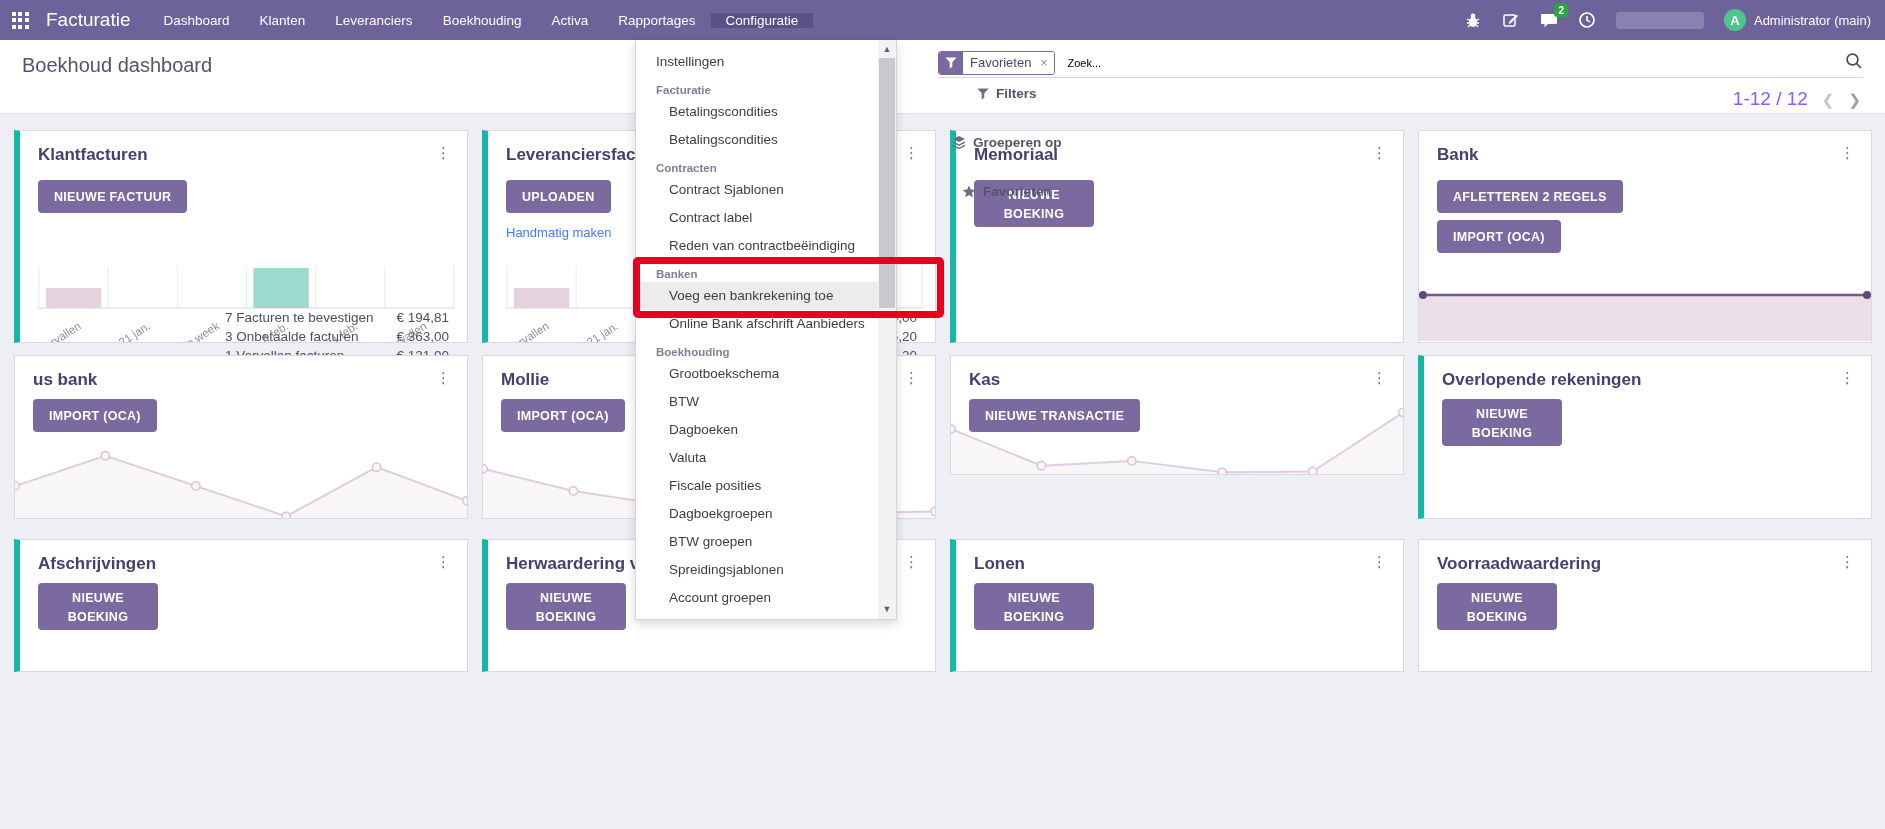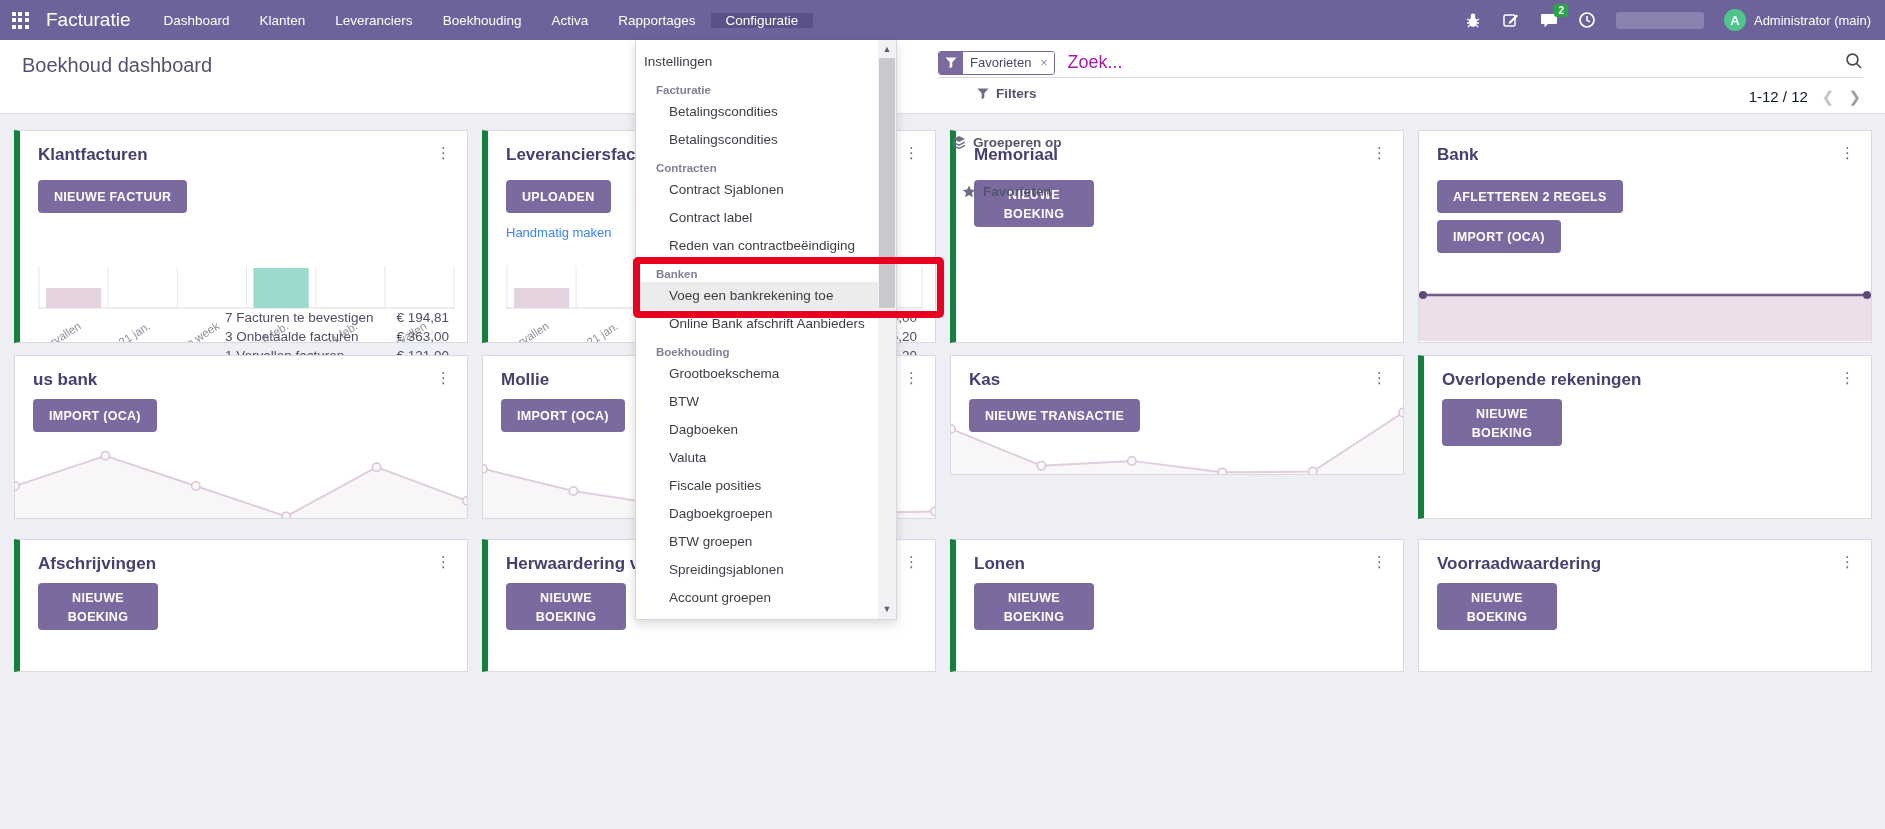--- a/index.html
+++ b/index.html
@@ -30,33 +30,33 @@
   
   .control-panel { position:absolute; top:40px; left:0; right:0; height:74px; background:#fff;
     border-bottom:1px solid #dfe0e6; z-index:5; }
   .breadcrumb { position:absolute; left:22px; top:14px; font-size:20px; color:#54536e; }
   .search-zone { position:absolute; left:938px; right:22px; top:8px; height:30px;
     border-bottom:1px solid #d9d9de; display:flex; align-items:center; }
   .facet { display:flex; align-items:stretch; border:1px solid #7a6aa0; border-radius:3px; height:24px; overflow:hidden; }
   .facet-ico { width:24px; background:#7a6aa0; display:flex; align-items:center; justify-content:center; }
   .facet-label { display:flex; align-items:center; padding:0 7px; font-size:13px; color:#4a4668; background:#fff; }
   .facet-x { display:flex; align-items:center; padding:0 7px 0 2px; font-size:12px; color:#8d8d9a; background:#fff; cursor:pointer; }
-  .search-placeholder { margin-left:12px; font-size:18px; color:#a21caf; flex:1; }
+  .search-placeholder { margin-left:12px; font-size:11px; color:#000000; flex:1; }
   .cp-row2 { position:absolute; left:952px; top:46px; display:flex; gap:34px; align-items:center;flex-direction:column; }
   .cp-btn { display:flex; align-items:center; gap:7px; font-size:13.5px; color:#54546a; font-weight:bold; cursor:pointer; }
   .pager { position:absolute; right:24px; top:48px; display:flex; align-items:center; gap:14px; }
-  .pager-range { font-size:15px; color:#0f172a; }
+  .pager-range { font-size:19px; color:#8b5cf6; }
   .chev { font-size:15px; cursor:pointer; line-height:1; }
   .chev.prev { color:#c3c3cd; }
   .chev.next { color:#9b9ba9; }
 
   
   .content { position:absolute; top:114px; left:0; right:0; bottom:0; background:#edeff4; z-index:1; }
   .card { position:absolute; width:454px; background:#fff; border:1px solid #d9d9de; }
-  .card.accent { border-left:6px solid #15803d; }
+  .card.accent { border-left:6px solid #14b8a6; }
   .card-title { position:absolute; left:18px; top:14px; font-size:17px; font-weight:600; color:#45406e; white-space:nowrap; }
   .kebab { position:absolute; right:12px; top:12px; font-size:15px; color:#6b6b7b; cursor:pointer;
     letter-spacing:0; line-height:1; padding:2px 4px; }
   .btn { position:absolute; background:#7a6aa0; color:#fff; font-size:12.5px; font-weight:bold;
     letter-spacing:.3px; border:none; border-radius:4px; cursor:pointer; padding:0 16px; height:33px;
     font-family:inherit; }
   .btn.two-line { width:120px; height:47px; line-height:1.55; padding:6px 6px; text-align:center; }
   .link { position:absolute; font-size:13px; color:#3b82f6; cursor:pointer; }
   .stats { position:absolute; left:205px; right:18px; top:177px; }
   .stat-row { display:flex; justify-content:space-between; font-size:13.5px; color:#4e4e63; line-height:19px; }
@@ -66,21 +66,21 @@
     font-size:14px; color:#4e4e63; }
   .chart-bar { position:absolute; left:18px; right:12px; top:133px; height:78px; }
   .chart-line { position:absolute; left:0; right:0; bottom:0; height:82px; }
   .chart-flat { position:absolute; left:0; right:0; bottom:1px; height:51px; }
 
   
   .dropdown { position:absolute; left:635px; top:40px; width:262px; height:580px; background:#fff;
     border:1px solid #d5d5da; border-top:none; box-shadow:0 4px 10px rgba(0,0,0,.15); z-index:40; }
   .dd-list { position:absolute; left:0; top:0; right:18px; bottom:0; padding-top:8px; overflow:hidden; }
   .dd-item { padding:5px 8px 5px 33px; font-size:13.5px; color:#3d3d46; line-height:18px; cursor:pointer; white-space:nowrap; }
-  .dd-item.top { padding-left:8px; }
+  .dd-item.top { padding-left:20px; }
   .dd-item.hovered { background:#ececec; }
   .dd-header { padding:8px 8px 2px 20px; font-size:11.5px; font-weight:bold; color:#837e95; }
   .dd-scrollbar { position:absolute; right:0; top:0; bottom:0; width:18px; background:#f2f2f4; }
   .dd-thumb { position:absolute; left:1px; right:1px; top:18px; height:250px; background:#c9c9cd; cursor:pointer; }
   .dd-arrow { position:absolute; left:0; right:0; height:16px; color:#5f6368; font-size:9px; text-align:center;
     line-height:16px; cursor:pointer; }
   .dd-arrow.up { top:1px; }
   .dd-arrow.down { bottom:2px; }
 
   

